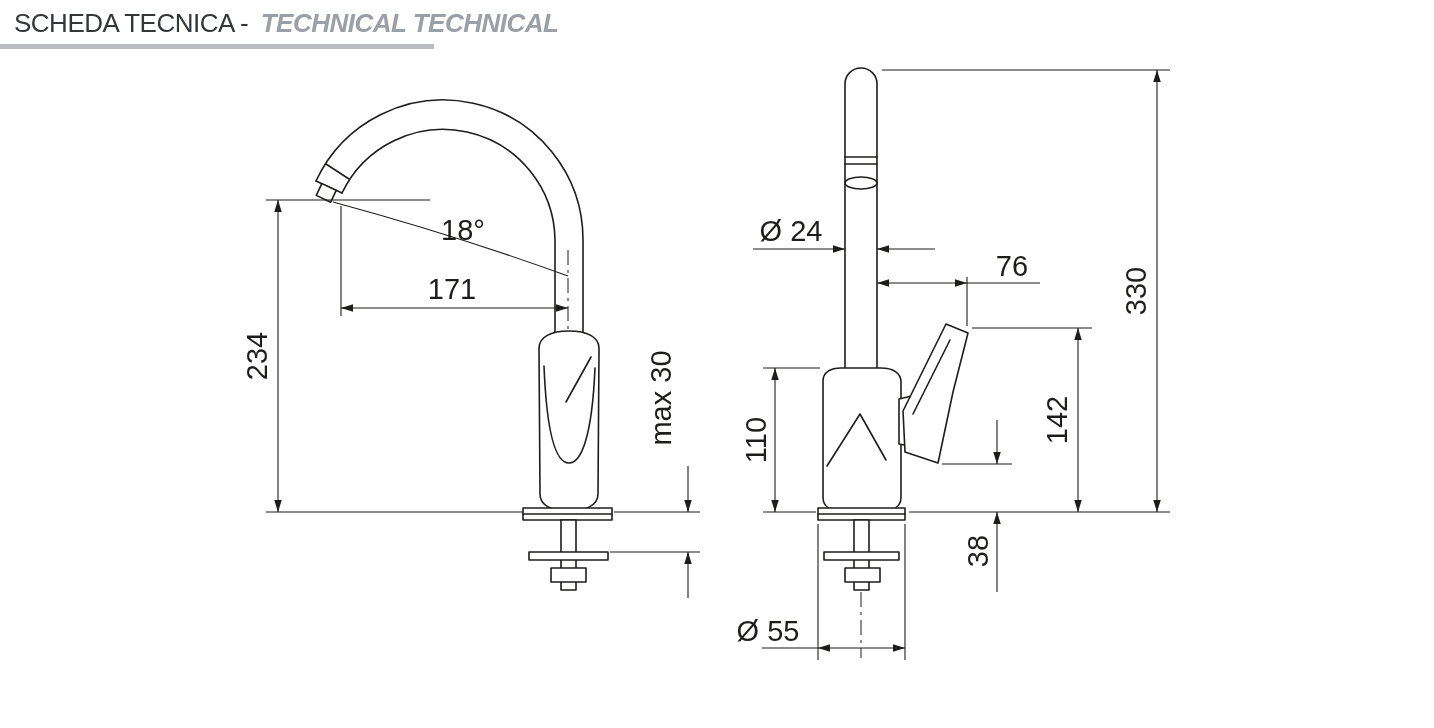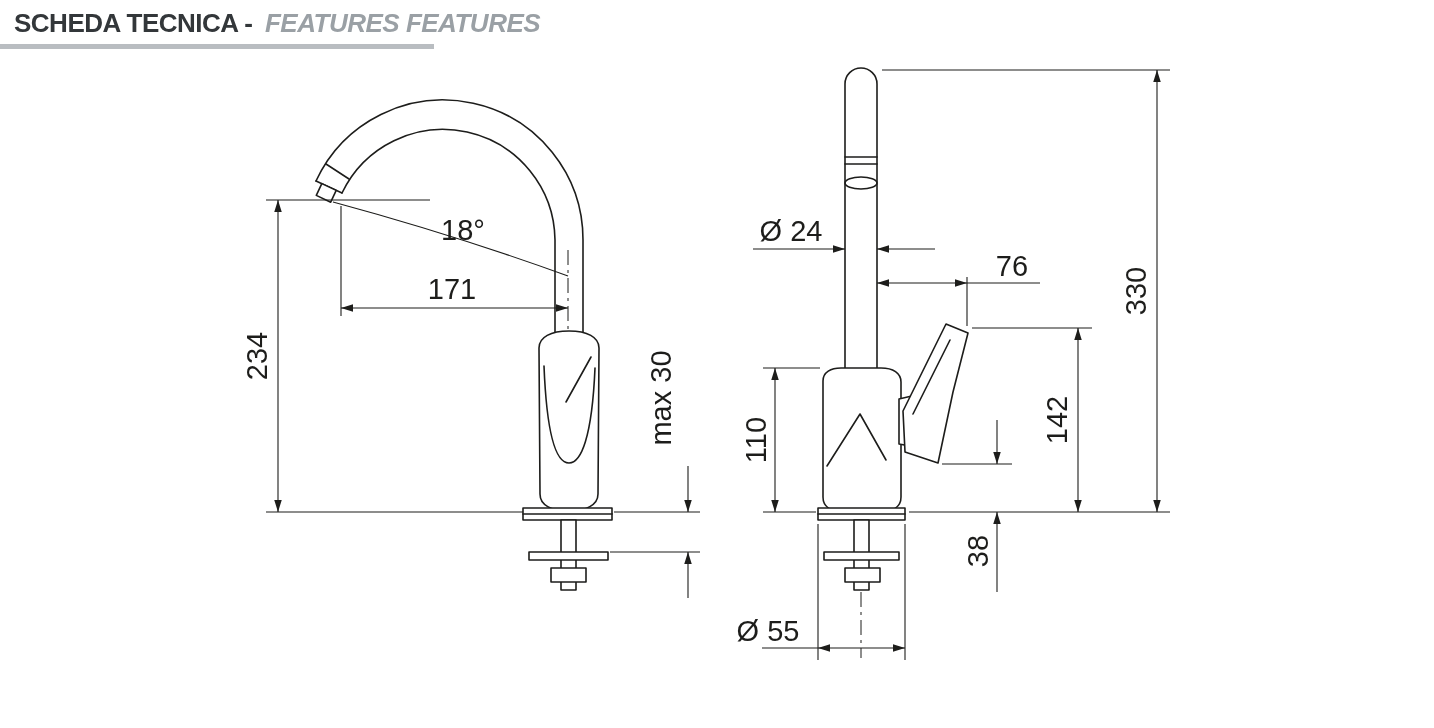--- a/index.html
+++ b/index.html
@@ -1,38 +1,38 @@
 <!DOCTYPE html>
 <html><head>
 <meta charset="utf-8">
 <style>
   html,body{margin:0;padding:0;background:#ffffff;}
   .page{position:relative;width:1434px;height:728px;background:#ffffff;overflow:hidden;
         font-family:"Liberation Sans",sans-serif;}
   .header{position:absolute;top:8px;left:0;z-index:2;}
   .header-text{padding-left:14px;white-space:nowrap;}
-  .title{font-weight:bold;font-size:26px;color:#33373a;letter-spacing:-0.5px;}
+  .title{font-weight:normal;font-size:26px;color:#33373a;letter-spacing:-0.5px;}
   .subtitle{font-weight:bold;font-style:italic;font-size:26px;color:#9aa0a5;letter-spacing:-0.5px;margin-left:8px;}
   .header-underline{width:434px;height:5px;background:#b9bdc1;margin-top:5px;}
   svg.drawing{position:absolute;top:0;left:0;}
   .ln{fill:none;stroke:#1d1d1b;stroke-width:1.6;stroke-linecap:round;stroke-linejoin:round;}
   .fw{fill:#ffffff;}
   .dim{stroke:#1d1d1b;stroke-width:1.1;fill:none;}
   .cl{stroke:#1d1d1b;stroke-width:1;fill:none;stroke-dasharray:15 5 3 5;}
   .dimtext{font-family:"Liberation Sans",sans-serif;font-size:29px;fill:#1d1d1b;}
 </style>
 </head>
 <body>
 
 <div class="page">
 
   <div class="header">
     <div class="header-text">
       <span class="title">SCHEDA TECNICA -</span>
-      <span class="subtitle">FEATURES FEATURES</span>
+      <span class="subtitle">TECHNICAL TECHNICAL</span>
     </div>
     <div class="header-underline"></div>
   </div>
 
   <svg class="drawing" width="1434" height="728" viewBox="0 0 1434 728">
     <defs>
       <marker id="arr" viewBox="0 0 12 12" refX="11.5" refY="6" markerWidth="13" markerHeight="13" orient="auto-start-reverse" markerUnits="userSpaceOnUse">
         <path d="M 11.5 6 L 0 2.4 L 0 9.6 Z" fill="#1d1d1b"></path>
       </marker>
     </defs>

